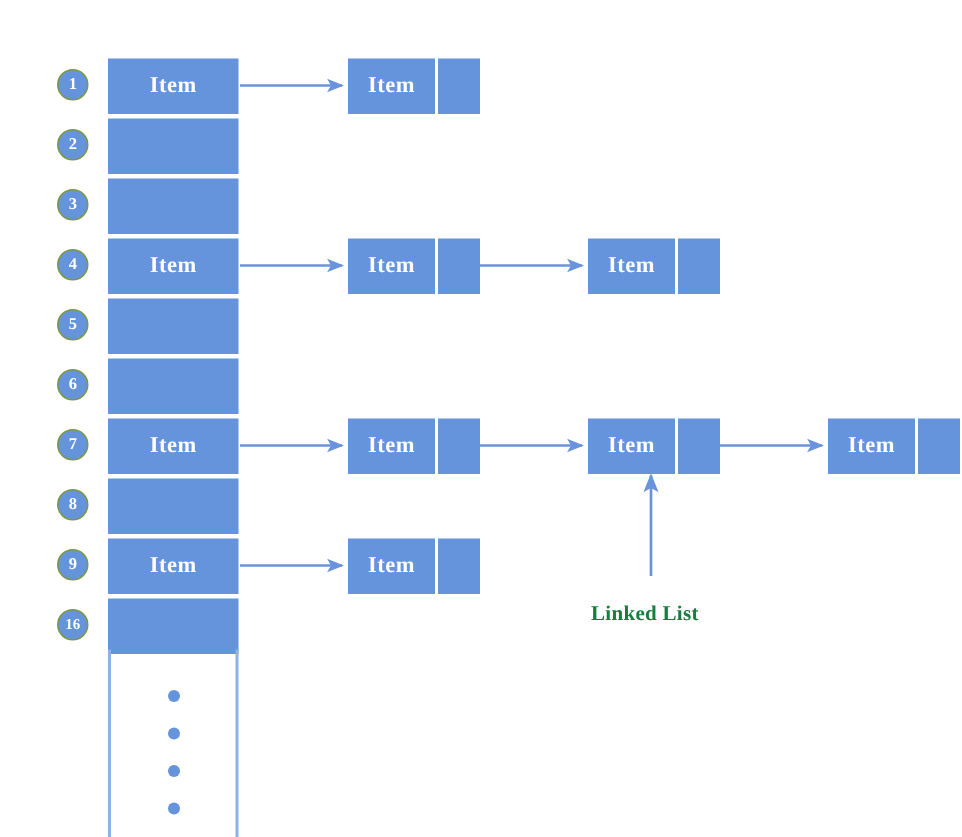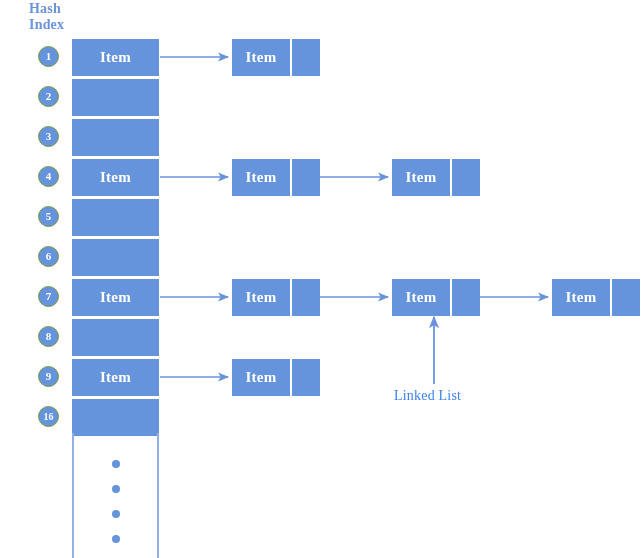--- a/index.html
+++ b/index.html
@@ -130,35 +130,33 @@
     border-radius: 50%;
     background: #6593dc;
     left: 50%;
     margin-left: -4px;
   }
 
   
   .linked-list-label {
     position: absolute;
     left: 394px;
-    top: 388px;
+    top: 402px;
     font-size: 14px;
-    font-weight: normal;
-    color: #3b82f6;
+    font-weight: bold;
+    color: #15803d;
     white-space: nowrap;
     letter-spacing: 0.2px;
   }
 </style>
 </head>
 <body>
 
 <div id="diagram">
 
-  <div class="hash-index-title">Hash
-Index</div>
 
   <svg id="arrows" viewBox="0 0 641 558" xmlns="http://www.w3.org/2000/svg">
     <defs>
       <marker id="arrowhead" markerWidth="7" markerHeight="7" refX="6.2" refY="3.0" orient="auto" markerUnits="strokeWidth">
         <path d="M0,0.2 L7,3.0 L0,5.8 L1.6,3.0 Z" fill="#6b93dd"></path>
       </marker>
       <marker id="arrowhead-up" markerWidth="7" markerHeight="7" refX="6.2" refY="3.0" orient="auto" markerUnits="strokeWidth">
         <path d="M0,0.2 L7,3.0 L0,5.8 L1.6,3.0 Z" fill="#6b93dd"></path>
       </marker>
     </defs>

